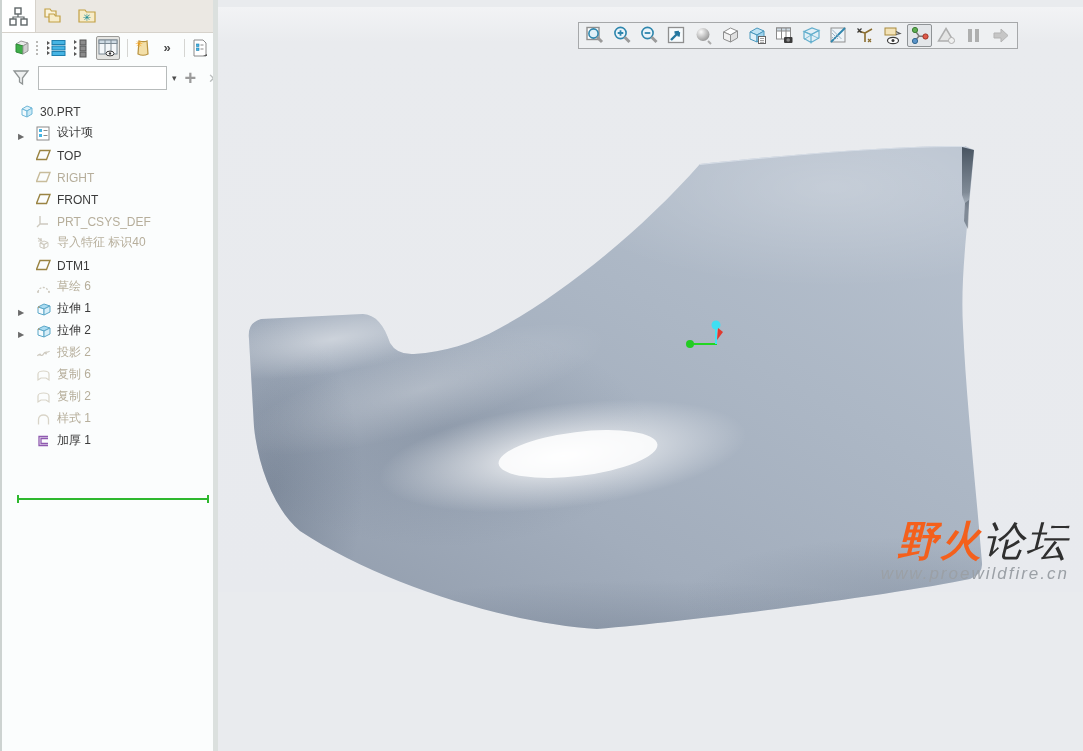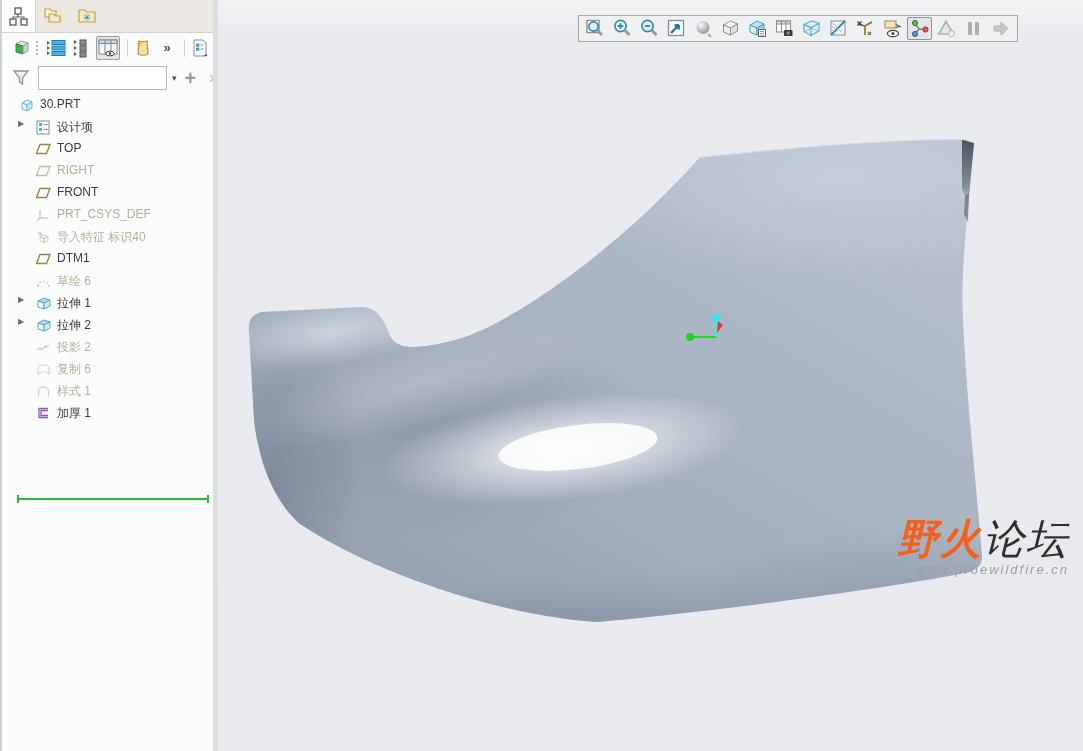--- a/index.html
+++ b/index.html
@@ -29,51 +29,51 @@
   .filter-row { height:32px; display:flex; align-items:center; padding-left:10px; background:#fbfdfd; }
   .search-box { width:129px; height:24px; background:#fff; border:1px solid #b7bbbb;
     display:flex; align-items:center; margin-left:8px; }
   .search-input { flex:1; border:none; outline:none; font-size:12px; padding:0 4px;
     font-family:"Liberation Sans",sans-serif; background:transparent; }
   .search-clear { color:#b9bdbd; font-size:13px; padding:0 6px; cursor:pointer; }
   .drop-caret { color:#4d4d4d; font-size:9px; padding:0 6px 0 5px; cursor:pointer; }
   .plus-btn { color:#9b9b9b; font-size:20px; font-weight:bold; line-height:16px; cursor:pointer; padding:0 2px; }
 
   .tree { margin-top:3px; }
-  .tree-row { height:22px; display:flex; align-items:flex-start; font-size:12px; color:#3b3b3b;
+  .tree-row { height:22px; display:flex; align-items:flex-end; font-size:12px; color:#3b3b3b;
     padding-left:16px; cursor:default; white-space:nowrap; }
   .tree-row .arrow-slot { width:17px; font-size:8px; color:#6b6b6b; flex:none; }
   .tree-row .ticon { width:16px; height:16px; flex:none; margin-right:6px;
     display:flex; align-items:center; justify-content:center; }
   .tree-row.suppressed { color:#b6ae9b; }
   .tree-row.suppressed .ticon { opacity:.62; }
 
   .insert-line { position:absolute; left:15px; top:498px; width:192px; height:2px;
     background:#2eb82e; }
   .insert-line .tick { position:absolute; top:-3px; width:2px; height:8px; background:#2eb82e; }
   .insert-line .tick.l { left:0; } .insert-line .tick.r { right:0; }
 
   
-  .viewport { position:absolute; left:213px; top:0; width:870px; height:585px;
+  .viewport { position:absolute; left:213px; top:7px; width:870px; height:585px;
     background:linear-gradient(180deg,#f2f3f5 0%, #e9ebee 6%, #e8eaee 100%); z-index:1; }
 
   .float-toolbar { position:absolute; left:365px; top:15px; height:27px;
     border:1px solid #a6a8aa; background:#eef0f2; display:flex; align-items:center;
     padding:0 4px; gap:2px; }
   .vicon { width:25px; height:23px; display:flex; align-items:center; justify-content:center;
     border:1px solid transparent; }
   .vicon.active { background:#e3e6e9; border:1px solid #8f9396; border-radius:2px; }
   .vicon.disabled { opacity:.9; }
 
   .watermark { position:absolute; right:14px; bottom:8px; text-align:right;
     font-style:italic; user-select:none; }
   .wm-line1 { font-size:41px; letter-spacing:2px; line-height:44px; font-weight:bold; }
   .wm-orange { color:#f4601c; }
   .wm-dark { color:#2f2f2f; font-weight:normal; }
-  .wm-url { font-size:13px; color:#9ba0a6; letter-spacing:2px; margin-top:1px; font-weight:normal;margin-left:28px; }
+  .wm-url { font-size:17px; color:#9ba0a6; letter-spacing:2px; margin-top:1px; font-weight:normal;margin-left:28px; }
 </style>
 </head>
 <body>
 
 <div class="left-panel">
 
   <div class="tabs-row">
     <div class="tab active">
       <svg width="19" height="19" viewBox="0 0 19 19">
         <rect x="6" y="1" width="6" height="6" fill="#fff" stroke="#5f6668" stroke-width="1.4"></rect>
@@ -309,20 +309,29 @@
     <div class="tree-row suppressed">
       <span class="arrow-slot"></span>
       <span class="ticon">
         <svg width="15" height="14" viewBox="0 0 15 14">
             <path d="M2 12 v-6 c0-4 11-4 11 0 v6 l-3-2 h-5 z" fill="none" stroke="#c4bca8" stroke-width="1.2"></path>
           </svg>
       </span>
       <span>复制 6</span>
     </div>
 
+    <div class="tree-row suppressed">
+      <span class="arrow-slot"></span>
+      <span class="ticon">
+        <svg width="15" height="14" viewBox="0 0 15 14">
+            <path d="M2 12 v-6 c0-4 11-4 11 0 v6 l-3-2 h-5 z" fill="none" stroke="#c4bca8" stroke-width="1.2"></path>
+          </svg>
+      </span>
+      <span>复制 2</span>
+    </div>
 
     <div class="tree-row suppressed">
       <span class="arrow-slot"></span>
       <span class="ticon">
         <svg width="15" height="14" viewBox="0 0 15 14">
             <path d="M2.5 12.5 v-5 c0-6 10-6 10 0 v5" fill="none" stroke="#c4bca8" stroke-width="1.3"></path>
           </svg>
       </span>
       <span>样式 1</span>
     </div>

